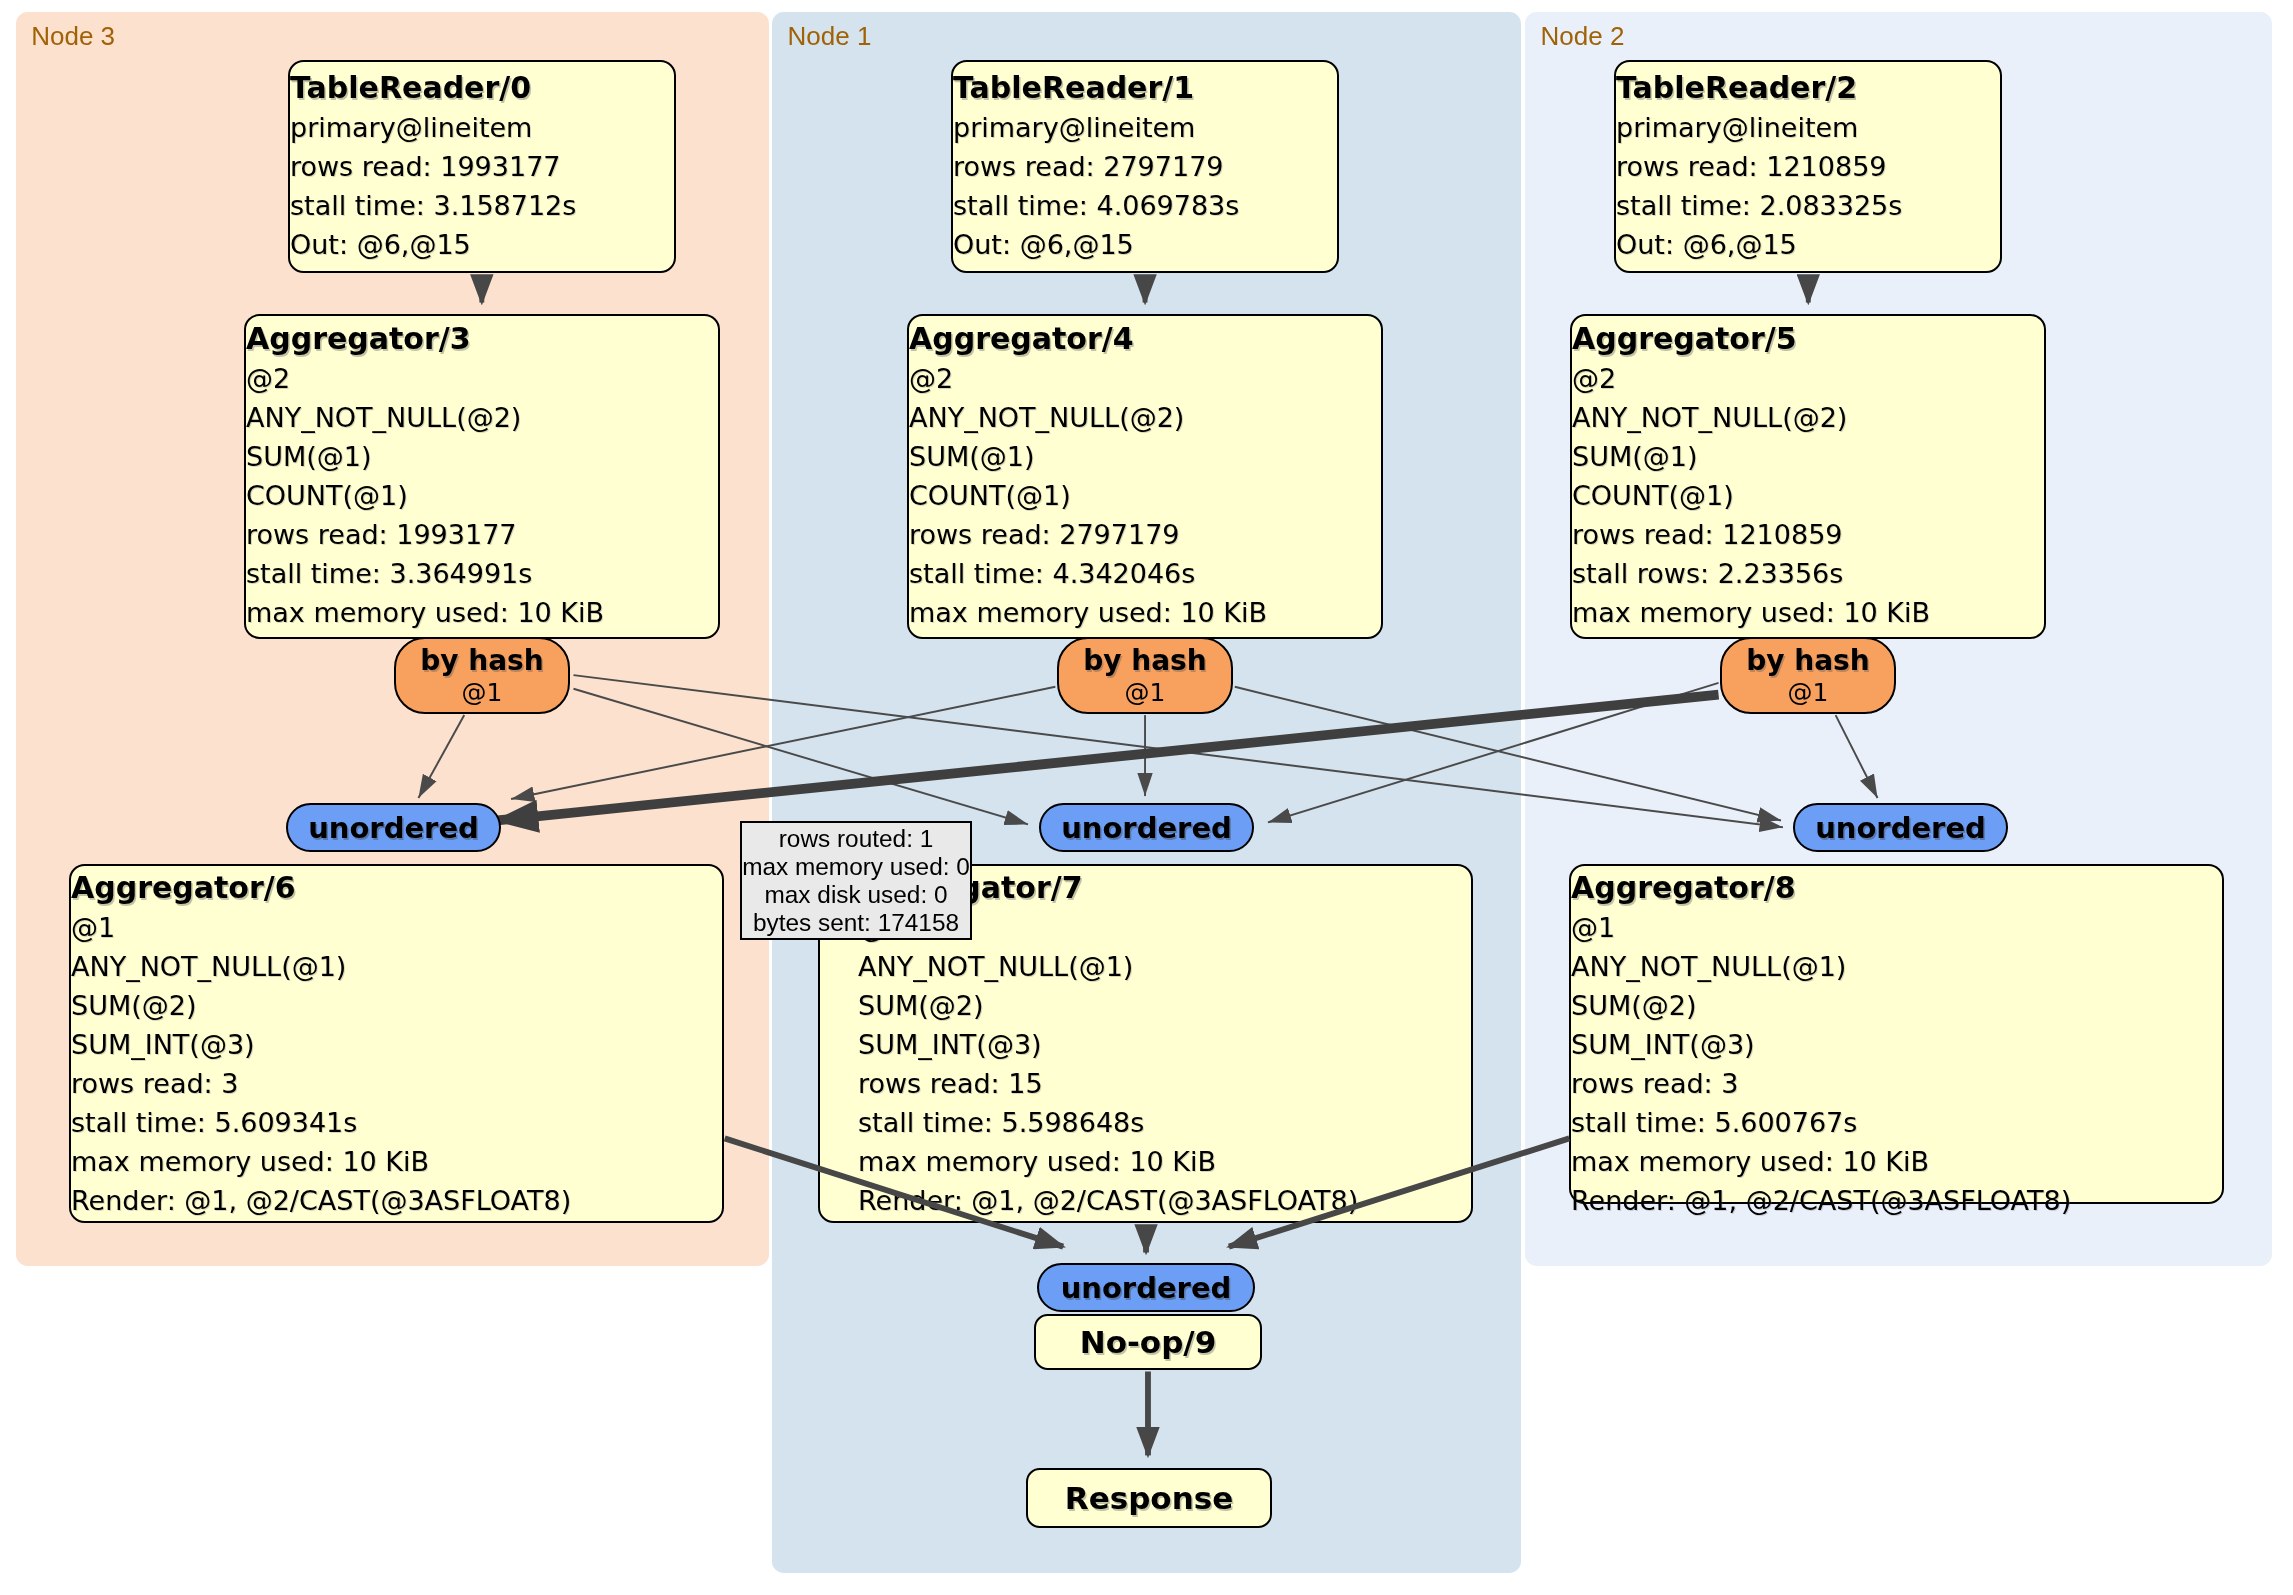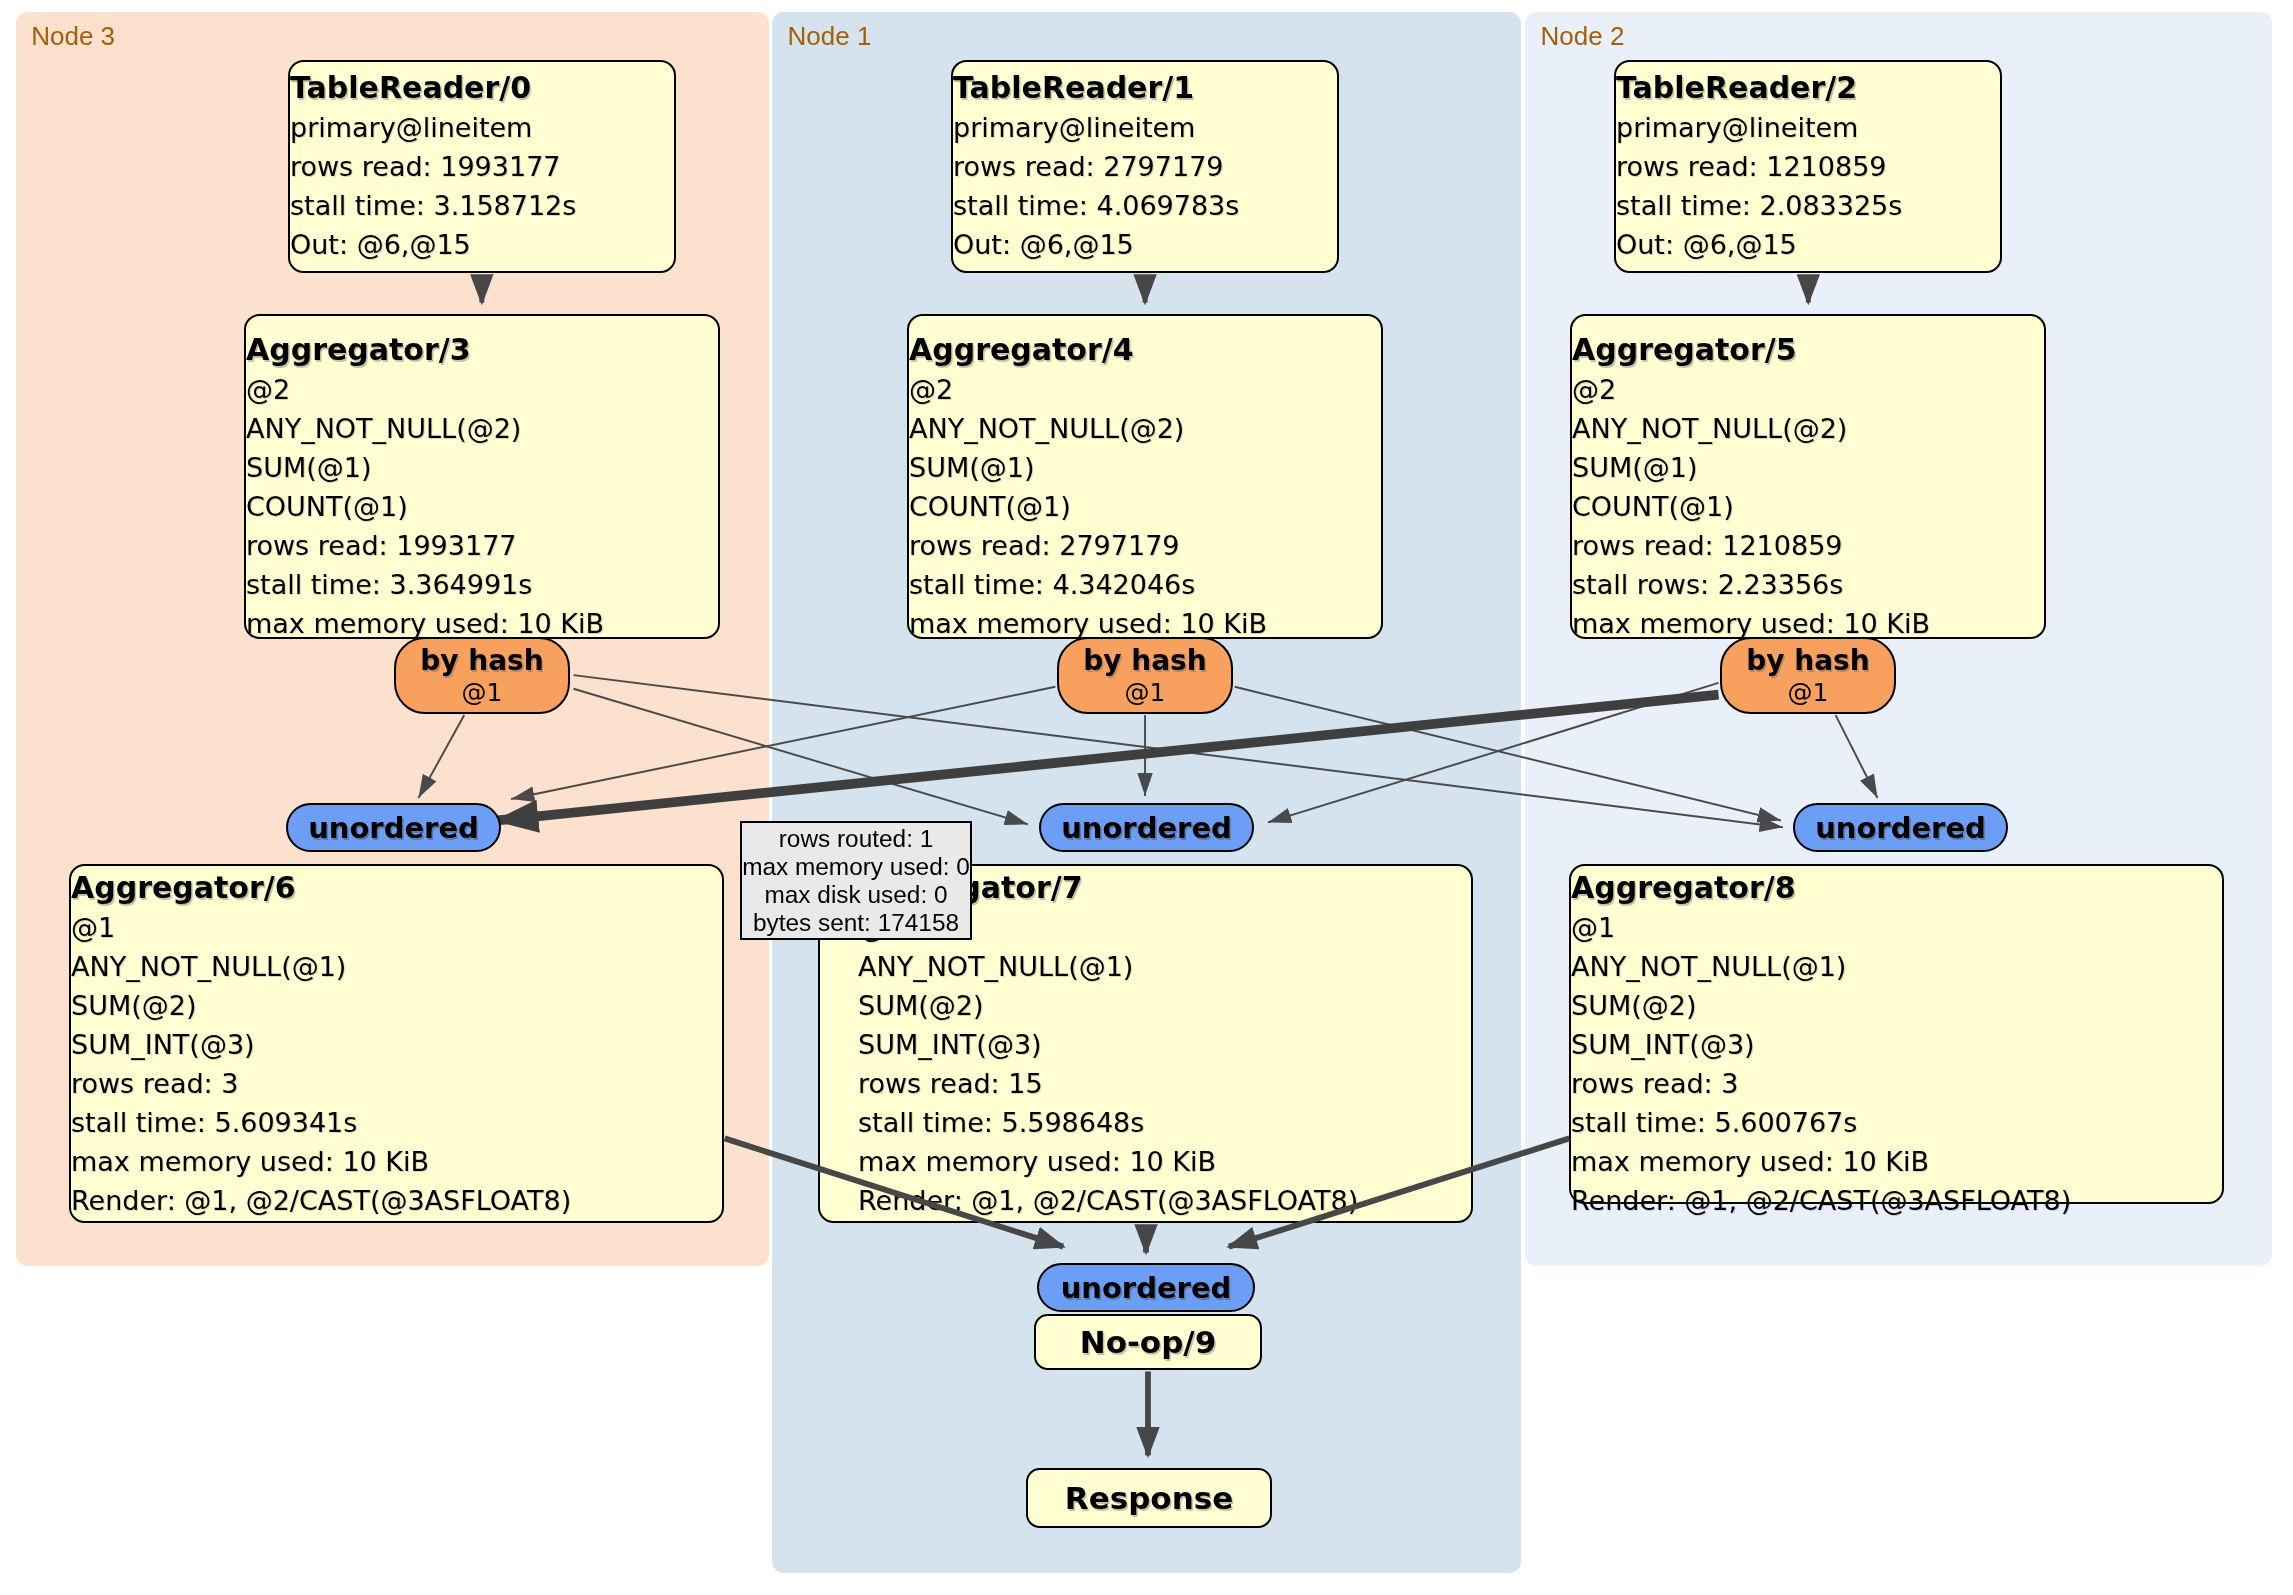--- a/index.html
+++ b/index.html
@@ -9,21 +9,21 @@
   .region-label{position:absolute;top:9.8px;left:15.6px;font-family:"Liberation Sans",sans-serif;
                 font-size:26px;color:#a16207;}
   #region-node3{left:15.6px;top:11.7px;width:753px;height:1254px;background:#fbe1ce;}
   #region-node1{left:772px;top:11.7px;width:749px;height:1561px;background:#d5e3ee;}
   #region-node2{left:1525px;top:11.7px;width:747px;height:1254px;background:#eaf0f9;}
 
   .box{position:absolute;background:#ffffd2;border:2px solid #000;border-radius:15.6px;
        text-align:left;box-sizing:border-box;}
   .box .title{font-weight:700;font-size:30px;line-height:40px;text-shadow:1.5px 1.5px 0 rgba(80,80,80,.35);}
   .box .line{font-size:27px;line-height:39px;white-space:nowrap;text-shadow:1px 1px 0 rgba(120,120,120,.3);}
-  .pad6{padding-top:5.9px}.pad4{padding-top:14px}.pad2{padding-top:2px}
+  .pad6{padding-top:5.9px}.pad4{padding-top:3px}.pad2{padding-top:2px}
 
   #tr0{left:288px;top:60px;width:388px;height:213px;}
   #tr1{left:951px;top:60px;width:388px;height:213px;}
   #tr2{left:1614px;top:60px;width:388px;height:213px;}
   #agg3{left:244px;top:314px;width:476px;height:325px;}
   #agg4{left:907px;top:314px;width:476px;height:325px;}
   #agg5{left:1570px;top:314px;width:476px;height:325px;}
   #agg6{left:69px;top:864px;width:655px;height:359px;}
   #agg7{left:818px;top:864px;width:655px;height:359px;padding-left:38px;}
   #agg8{left:1569px;top:864px;width:655px;height:340px;}

